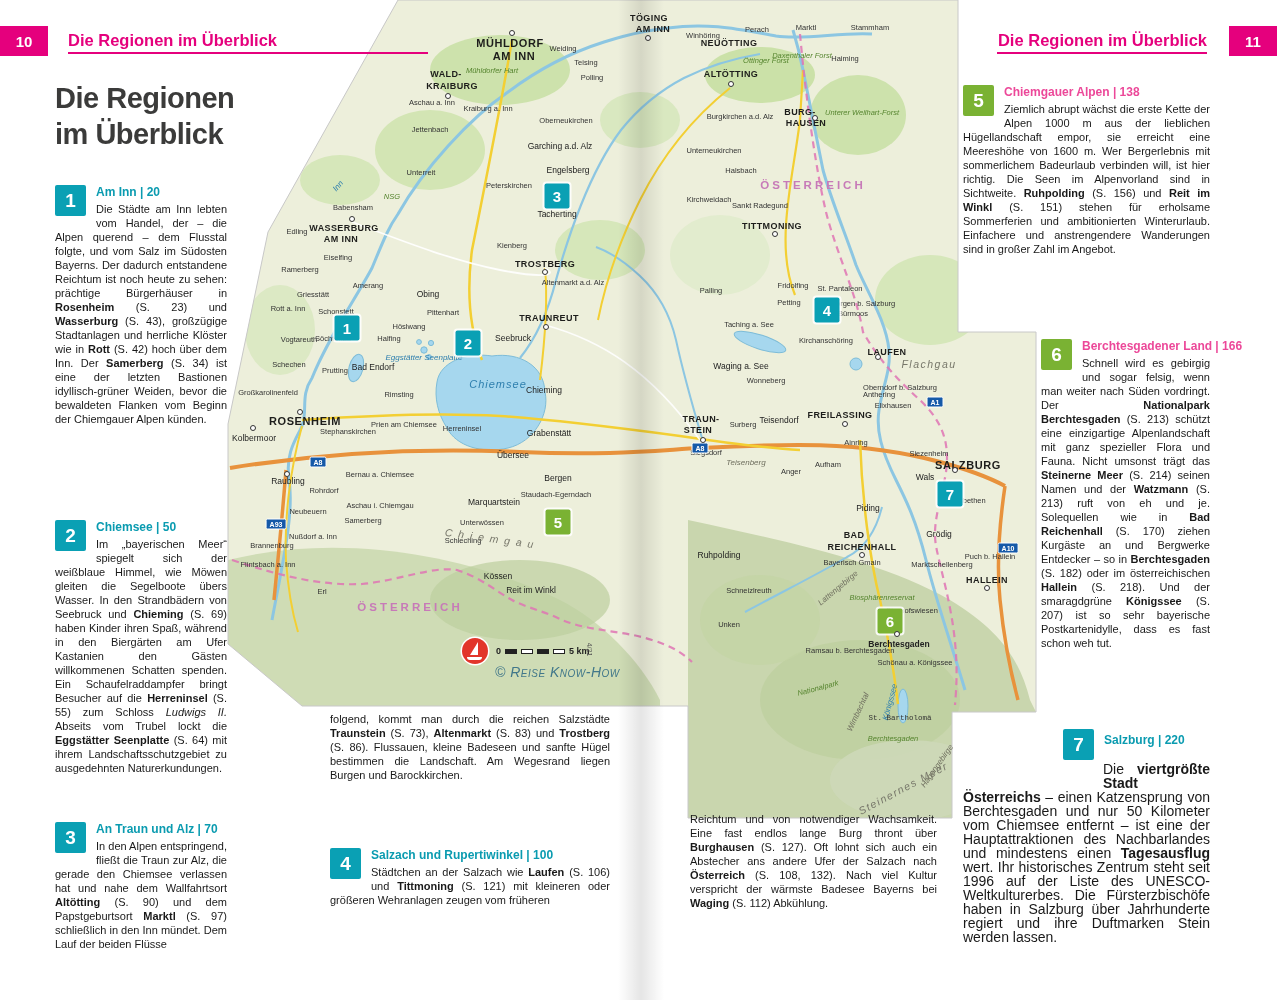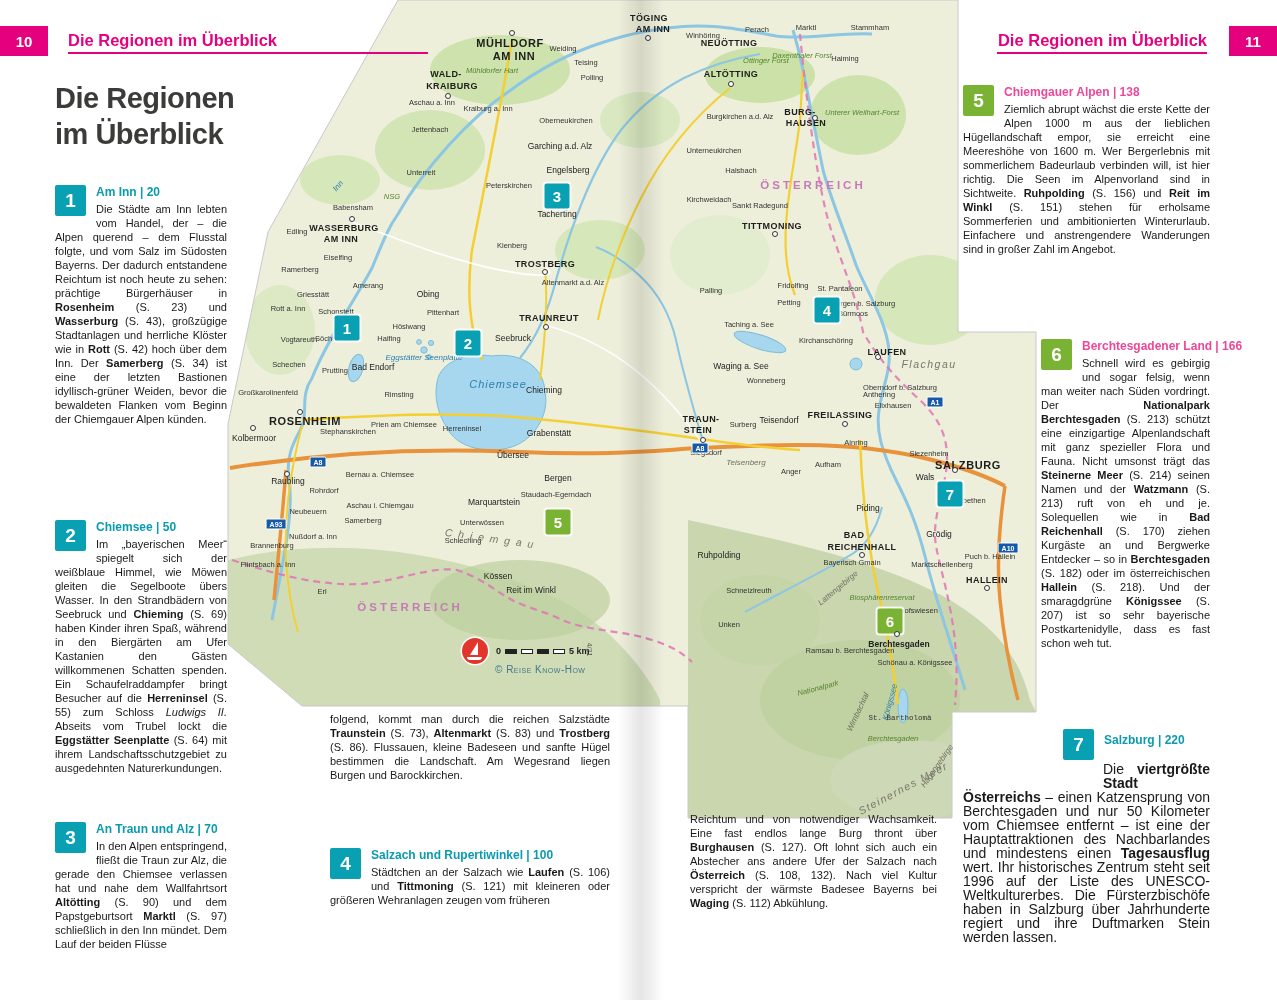--- a/index.html
+++ b/index.html
@@ -65,21 +65,21 @@
   .scale { position:absolute; display:flex; align-items:center; gap:4px; z-index:2; }
   .rkh-logo { width:26px; height:26px; border-radius:50%; background:#e2352b; position:relative;
     display:inline-block; box-shadow:0 0 0 1.5px #fff; margin-right:4px; }
   .rkh-logo .sail { position:absolute; left:8px; top:4px; width:0; height:0;
     border-left:8px solid transparent; border-bottom:13px solid #fff; }
   .rkh-logo::after { content:""; position:absolute; left:5px; bottom:4px; width:15px; height:3px;
     background:#fff; border-radius:0 0 4px 4px; }
   .szero, .sfive { font-size:9px; font-weight:bold; color:#222; }
   .sbar { display:inline-block; width:12px; height:5px; border:1px solid #222; box-sizing:border-box; }
   .sbar.b { background:#222; } .sbar.w { background:#fff; }
-  .credit { position:absolute; font-size:10px; letter-spacing:0.5px; color:#41778a; z-index:2; font-variant:small-caps; }
+  .credit { position:absolute; font-size:14px; letter-spacing:0.5px; color:#41778a; z-index:2; font-variant:small-caps;font-style:italic; }
   .edition { position:absolute; font-size:7px; color:#555; z-index:2; transform:rotate(90deg); }
 
   
   #gutter { position:absolute; left:618px; top:0; width:46px; height:1000px; z-index:5; pointer-events:none;
     background:linear-gradient(to right, rgba(0,0,0,0) 0%, rgba(0,0,0,0.10) 50%, rgba(0,0,0,0) 100%); }
 </style>
 </head>
 <body>
 
 <svg id="map-svg" width="1277" height="1000" viewBox="0 0 1277 1000">

